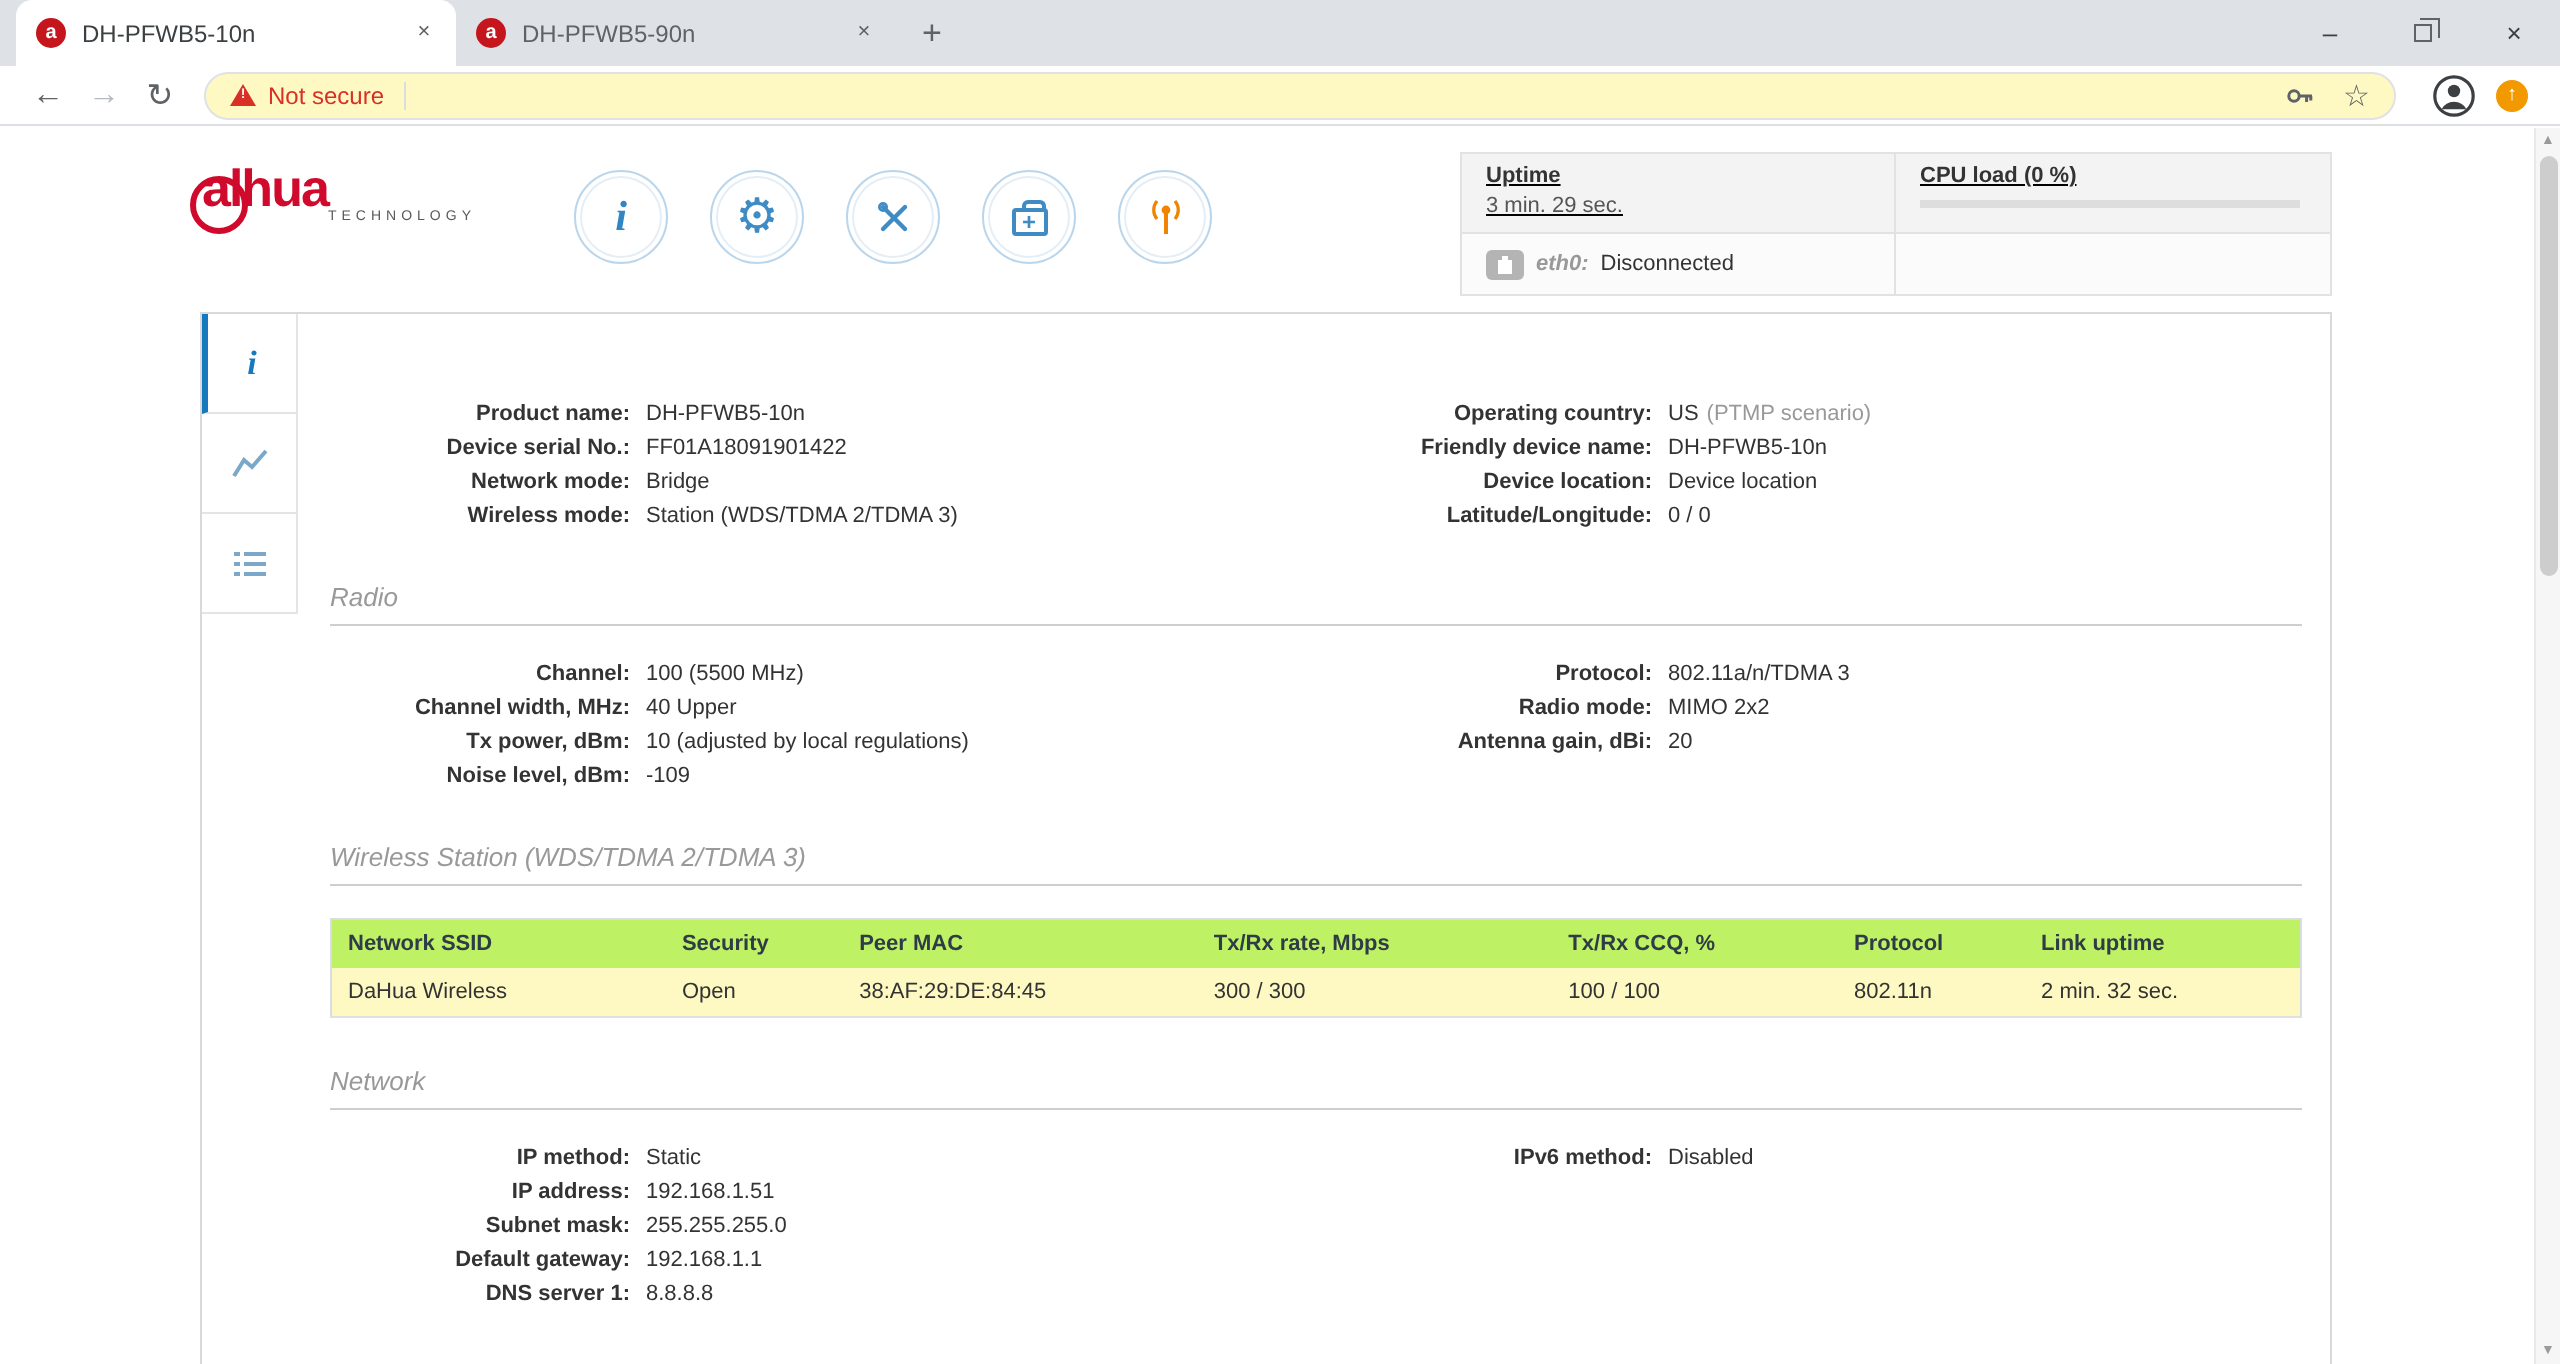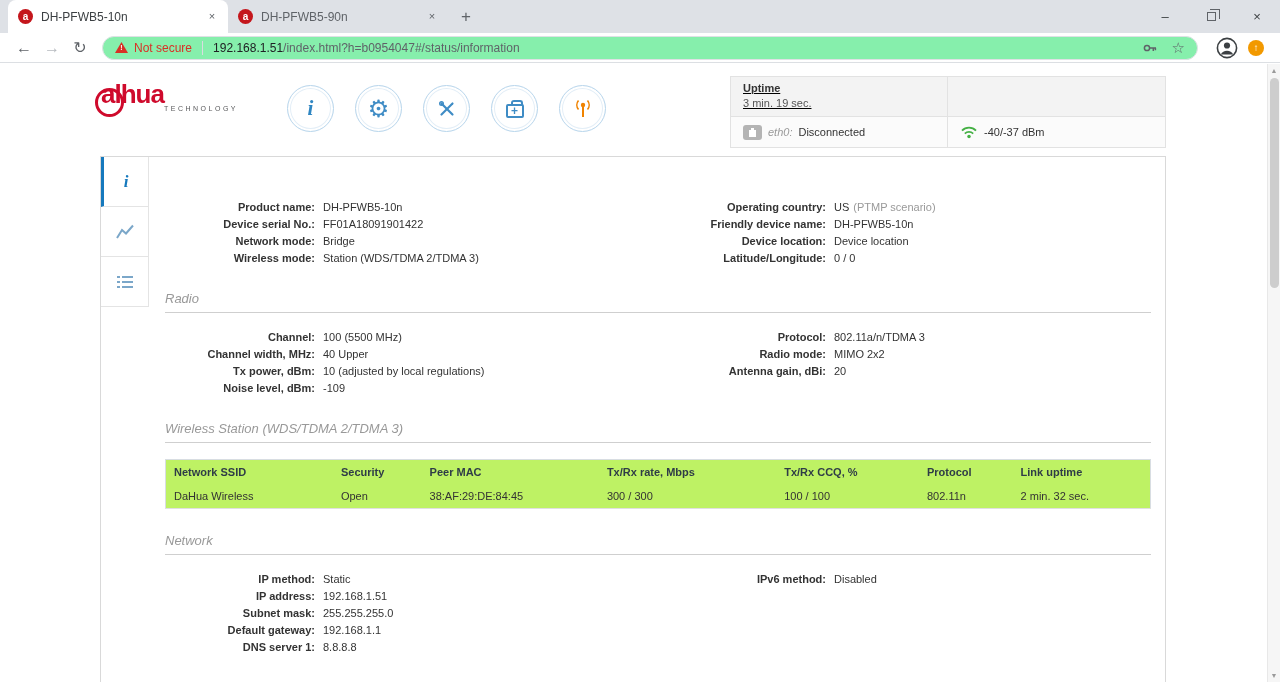--- a/index.html
+++ b/index.html
@@ -27,21 +27,21 @@
   .restore-glyph { position:relative; width:9px; height:9px; border:1px solid #5f6368; background:transparent; }
   .restore-glyph::before { content:''; position:absolute; top:-4px; left:2px; width:9px; height:9px;
              border:1px solid #5f6368; border-left:none; border-bottom:none; }
 
   
   .toolbar { height:30px; background:#fff; border-bottom:1px solid #dcdfe3;
              display:flex; align-items:center; padding:0 10px; }
   .nav-icon { width:28px; text-align:center; font-size:16px; color:#5f6368; }
   .nav-icon.disabled { color:#b6babf; }
   .omnibox { flex:1; height:24px; margin:0 8px; border:1px solid #dfe1e5; border-radius:13px;
-             background:#86efac; display:flex; align-items:center; padding:0 12px; font-size:12px; }
+             background:#fef9c3; display:flex; align-items:center; padding:0 12px; font-size:12px; }
   .warn-tri { width:13px; height:11px; background:#d93025; clip-path:polygon(50% 0,100% 100%,0 100%);
               display:inline-flex; align-items:flex-end; justify-content:center; flex:none; }
   .warn-tri i { font-style:normal; color:#fff; font-weight:bold; font-size:7px; line-height:10px; }
   .warn-text { color:#d93025; margin-left:6px; white-space:nowrap; }
   .omni-div { width:1px; height:14px; background:#dadce0; margin:0 10px; }
   .url { color:#5f6368; white-space:nowrap; overflow:hidden; flex:1; }
   .url .host { color:#202124; font-weight:normal; }
   .omni-right { margin-left:auto; display:flex; align-items:center; gap:14px; }
   .star { font-size:15px; color:#5f6368; }
   .avatar { margin:0 4px 0 10px; display:flex; }
@@ -78,21 +78,21 @@
   .sp-row { display:flex; }
   .sp-row.top { background:#f3f3f3; border-bottom:1px solid #e2e2e2; height:40px;text-decoration:underline; }
   .sp-row.bottom { height:30px; }
   .sp-cell { width:50%; padding:5px 12px; }
   .sp-cell.leftc { border-right:1px solid #e2e2e2; }
   .sp-flex { display:flex; align-items:center; gap:6px; padding-top:0; padding-bottom:0; }
   .sp-label { font-weight:bold; color:#333; }
   .sp-value { color:#555; margin-top:3px; }
   .cpu-track { width:190px; height:4px; background:#ddd; margin-top:6px; }
   .cpu-fill { width:0%; height:100%; background:#7cb342; }
-  .eth-name { color:#999; font-style:italic; }
+  .eth-name { color:#999; font-style:italic;font-weight:bold; }
   .eth-state { color:#333; }
   .sig { color:#333; }
 
   
   .card { position:absolute; left:100px; top:92px; width:1066px; height:600px;
           background:#fff; border:1px solid #d9d9d9; }
   .sidebar { position:absolute; left:0; top:0; width:48px; }
   .side-item { width:48px; height:50px; display:flex; align-items:center; justify-content:center;
                border-bottom:1px solid #e4e4e4; border-right:1px solid #e4e4e4; background:#fff; }
   .side-item.active { border-left:3px solid #1679bd; }
@@ -113,21 +113,21 @@
   .fnote { margin-left:4px; color:#999; }
 
   .section-heading { margin-top:24px; padding-bottom:6px; border-bottom:1px solid #cfcfcf;
                      color:#999; font-style:italic; font-size:13px; }
   .section .fields { margin-top:16px; }
 
   .wtable { width:100%; border-collapse:collapse; table-layout:fixed; margin-top:16px;
             font-size:11px; border:1px solid #d8dde2; }
   .wtable th { background:#bef264; text-align:left; font-weight:bold; color:#2f3c47;
                padding:6px 8px; }
-  .wtable td { padding:6px 8px; color:#333; border-bottom:1px solid #e0e0e0; background:#bef264; }
+  .wtable td { padding:6px 8px; color:#333; border-bottom:1px solid #e0e0e0; background:#fef9c3; }
 
   
   .vscroll { position:absolute; top:0; right:0; bottom:0; width:13px; background:#f6f6f6;
              border-left:1px solid #e8e8e8; }
   .vs-arrow { height:13px; display:flex; align-items:center; justify-content:center;
               font-size:7px; color:#9a9a9a; }
   .vs-arrow.down { position:absolute; bottom:0; left:0; right:0; }
   .vs-thumb { position:absolute; top:14px; left:2px; width:9px; height:210px;
               background:#cdcdcd; border-radius:5px; }
 </style>
@@ -164,21 +164,20 @@
   <div class="toolbar" data-interactable="false">
     <span class="nav-icon" data-interactable="true">←</span>
     <span class="nav-icon disabled" data-interactable="true">→</span>
     <span class="nav-icon" data-interactable="true">↻</span>
     <div class="omnibox" data-interactable="true">
       <span class="warn-tri" data-interactable="false">
           <i data-interactable="false">!</i>
         </span>
       <span class="warn-text" data-interactable="false">Not secure</span>
       <span class="omni-div" data-interactable="false"></span>
-      <span class="url" data-interactable="false"><b class="host" data-interactable="false">192.168.1.51</b><span class="path" data-interactable="false">/index.html?h=b0954047#/status/information</span></span>
       <span class="omni-right">
         <span data-interactable="true" style="display:flex;">
           <svg width="16" height="16" viewBox="0 0 16 16" fill="none" stroke="#5f6368" stroke-width="1.5">
             <circle cx="5" cy="8" r="2.6"></circle>
             <path d="M7.6 8 H14 M11.3 8 V11 M13.4 8 V10.3"></path>
           </svg>
         </span>
         <span class="star" data-interactable="true">☆</span>
       </span>
     </div>
@@ -229,44 +228,40 @@
             <path d="M15.5 2.5 A7 7 0 0 1 15.5 11.5" stroke="#f08300" stroke-width="1.6" fill="none"></path>
           </svg>
         </span>
       </div>
     </div>
 
     <div class="status-panel" data-interactable="false">
       <div class="sp-row top">
         <div class="sp-cell leftc" data-interactable="false">
           <div class="sp-label" data-interactable="false">Uptime</div>
-          <div class="sp-value" data-interactable="false">3 min. 19 sec.</div>
+          <div class="sp-value" data-interactable="false">3 min. 29 sec.</div>
+        </div>
+        <div class="sp-cell" data-interactable="false">
+          <div class="sp-label" data-interactable="false">CPU load (0 %)</div>
+          <div class="cpu-track" data-interactable="false">
+              <div class="cpu-fill" data-interactable="false"></div>
+            </div>
         </div>
       </div>
       <div class="sp-row bottom">
         <div class="sp-cell leftc sp-flex" data-interactable="false">
           <span data-interactable="false" style="display:flex;">
             <svg width="19" height="15" viewBox="0 0 19 15">
               <rect x="0" y="0" width="19" height="15" rx="3" fill="#b4b4b4"></rect>
               <rect x="6" y="5" width="7" height="7" fill="#fff"></rect>
               <rect x="8" y="3" width="3" height="2" fill="#fff"></rect>
             </svg>
           </span>
           <span class="eth-name" data-interactable="false">eth0:</span>
           <span class="eth-state" data-interactable="false">Disconnected</span>
-        </div>
-        <div class="sp-cell sp-flex" data-interactable="false">
-          <span data-interactable="false" style="display:flex;">
-            <svg width="18" height="14" viewBox="0 0 20 16">
-              <path d="M2 6.5 a11 11 0 0 1 16 0" stroke="#44b044" stroke-width="2" fill="none"></path>
-              <path d="M5.2 9.8 a7 7 0 0 1 9.6 0" stroke="#44b044" stroke-width="2" fill="none"></path>
-              <circle cx="10" cy="13.2" r="2" fill="#44b044"></circle>
-            </svg>
-          </span>
-          <span class="sig" data-interactable="false">-40/-37 dBm</span>
         </div>
       </div>
     </div>
 
     <div class="card" data-interactable="false">
       <div class="sidebar" data-interactable="false">
         <div class="side-item active" data-interactable="true">
           <span class="side-i" data-interactable="false">i</span>
         </div>
         <div class="side-item" data-interactable="true">

